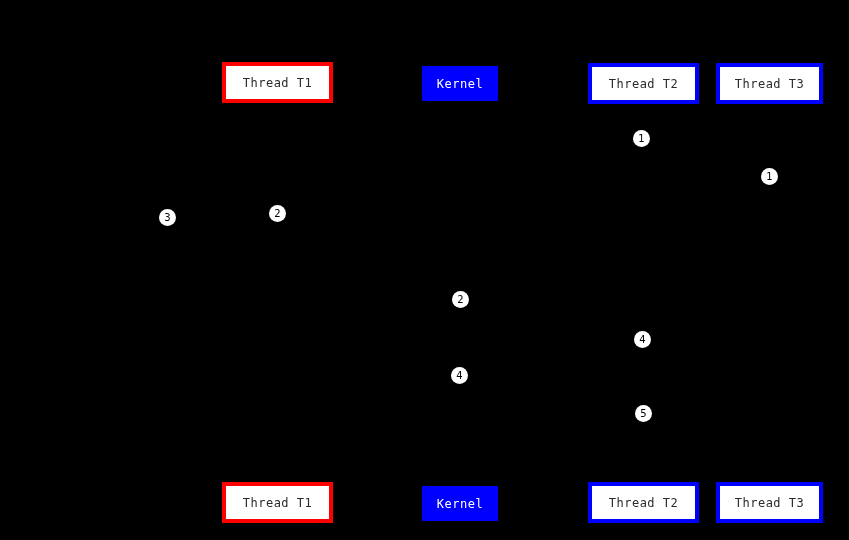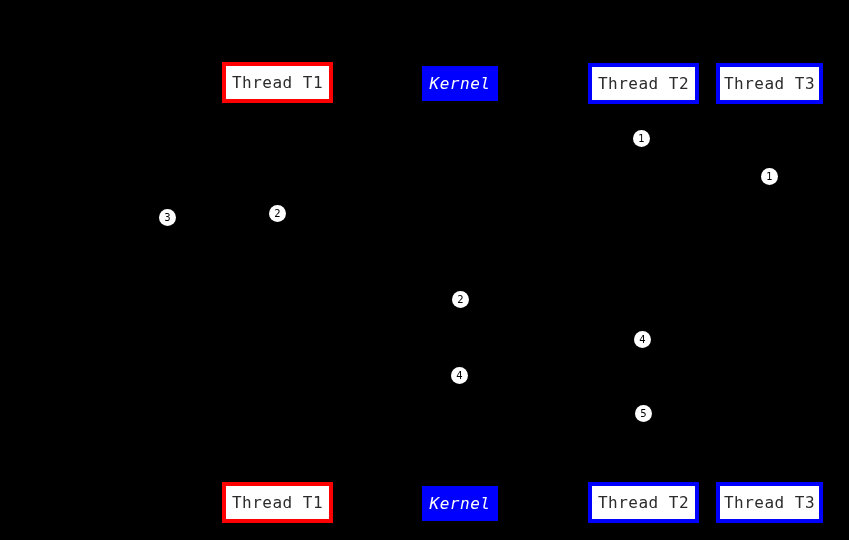--- a/index.html
+++ b/index.html
@@ -19,32 +19,31 @@
   }
 
   
   .participant {
     position: absolute;
     box-sizing: border-box;
     display: flex;
     align-items: center;
     justify-content: center;
     font-family: "DejaVu Sans Mono", monospace;
-    font-size: 16px;
+    font-size: 12px;
     letter-spacing: 0.5px;
     white-space: nowrap;
     line-height: 1;
   }
   .participant.plain {
     background: #FFFFFF;
     color: #2b2b2b;
   }
   .participant.filled {
     color: #FFFFFF;
-    font-style: italic;
   }
 
   
   .lifeline {
     position: absolute;
     width: 1px;
     background: #000000;
   }
 
   

